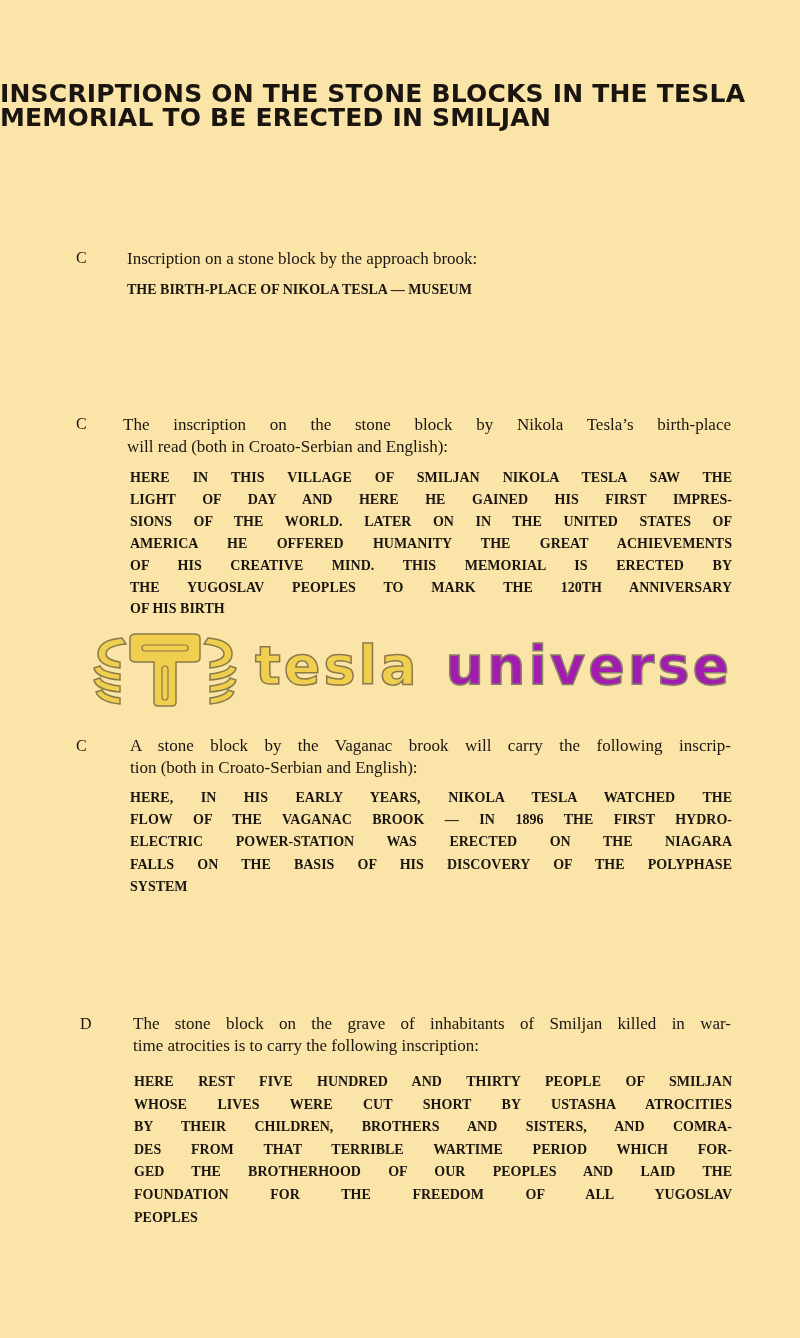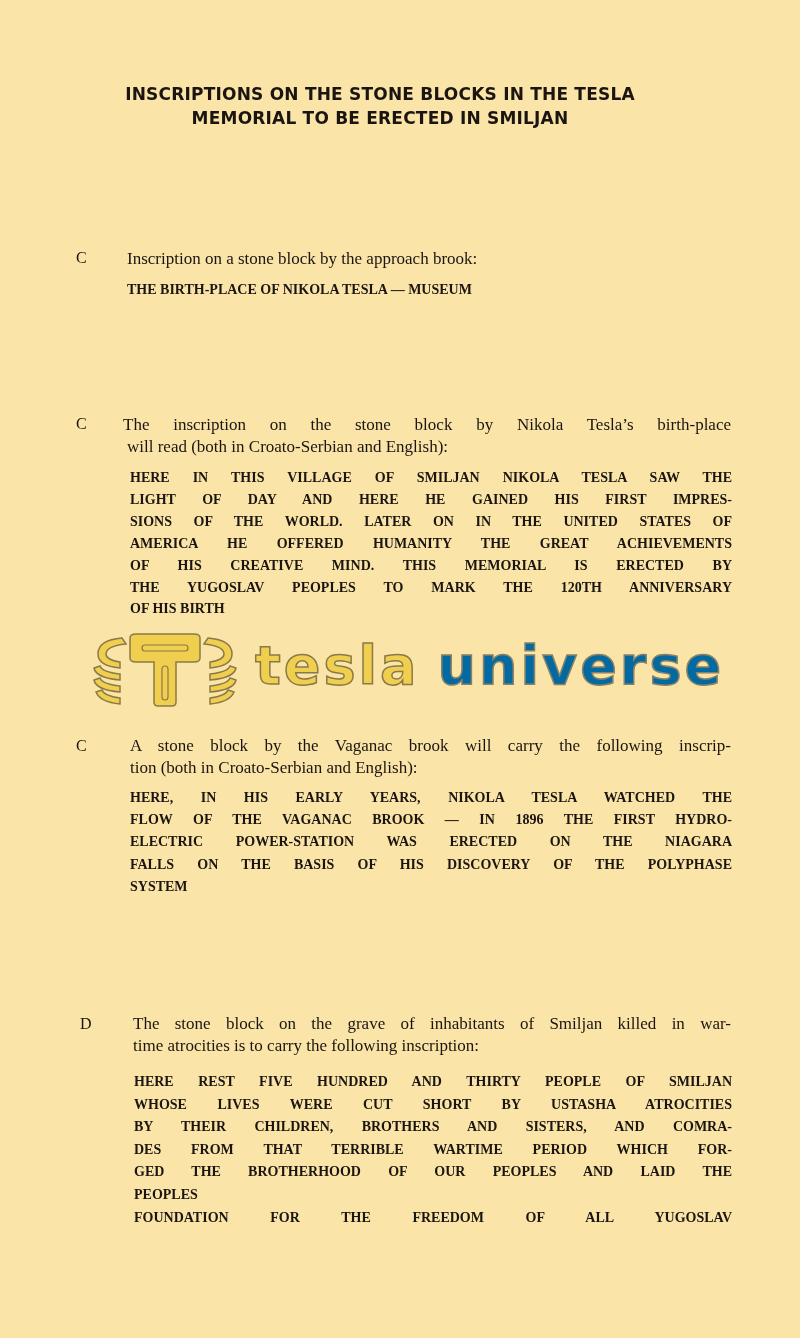--- a/index.html
+++ b/index.html
@@ -4,23 +4,23 @@
 <style>
   html, body { margin: 0; padding: 0; }
   body {
     width: 800px; height: 1338px;
     background: #fbe4a8;
     position: relative; overflow: hidden;
     color: #1a1510;
   }
   .page-title {
     position: absolute; left: 0; top: 82px; width: 760px;
-    text-align: center;
+    text-align: left;
     font-family: "DejaVu Sans", sans-serif;
-    font-weight: bold; font-size: 17px; line-height: 24px;
+    font-weight: bold; font-size: 25px; line-height: 24px;
     letter-spacing: 0.2px;
   }
   .page-title div { white-space: nowrap; }
   .section { position: absolute; left: 0; width: 800px; }
   .letter {
     position: absolute; left: 76px;
     font-family: "Liberation Serif", serif; font-size: 16px;
   }
   .intro {
     position: absolute; left: 127px; width: 605px;
@@ -39,21 +39,21 @@
   .inscription .line.last { text-align-last: left; }
 
   .watermark { position: absolute; left: 90px; top: 632px; width: 620px; height: 75px; }
   .watermark svg { position: absolute; left: 0; top: 0; }
   .wm-text {
     position: absolute; left: 165px; top: 2px;
     font-family: "DejaVu Sans", sans-serif; font-size: 54px; font-weight: bold;
     letter-spacing: 3px; white-space: nowrap;
   }
   .wm-tesla { color: #f1cf4e; -webkit-text-stroke: 1.5px #8a7a4a; }
-  .wm-universe { color: #0369a1; -webkit-text-stroke: 1.5px #8a8266; margin-left: 18px; }
+  .wm-universe { color: #a21caf; -webkit-text-stroke: 1.5px #8a8266; margin-left: 26px; }
 </style>
 </head>
 <body>
 
 <div class="page-title">
   <div>INSCRIPTIONS ON THE STONE BLOCKS IN THE TESLA</div>
   <div>MEMORIAL TO BE ERECTED IN SMILJAN</div>
 </div>
 
 <div class="section" style="top:248px;">
@@ -126,16 +126,16 @@
   <div class="intro" style="top:0; left:133px; width:598px;">
     <span class="line">The stone block on the grave of inhabitants of Smiljan killed in war-</span>
     <span class="line last">time atrocities is to carry the following inscription:</span>
   </div>
   <div class="inscription" style="top:58px; left:134px; width:598px; line-height:22.6px;">
     <span class="line">HERE REST FIVE HUNDRED AND THIRTY PEOPLE OF SMILJAN</span>
     <span class="line">WHOSE LIVES WERE CUT SHORT BY USTASHA ATROCITIES</span>
     <span class="line">BY THEIR CHILDREN, BROTHERS AND SISTERS, AND COMRA-</span>
     <span class="line">DES FROM THAT TERRIBLE WARTIME PERIOD WHICH FOR-</span>
     <span class="line">GED THE BROTHERHOOD OF OUR PEOPLES AND LAID THE</span>
+    <span class="line">FOUNDATION FOR THE FREEDOM OF ALL YUGOSLAV</span>
     <span class="line last">PEOPLES</span>
-    <span class="line">FOUNDATION FOR THE FREEDOM OF ALL YUGOSLAV</span>
   </div>
 </div>
 
 </body></html>

